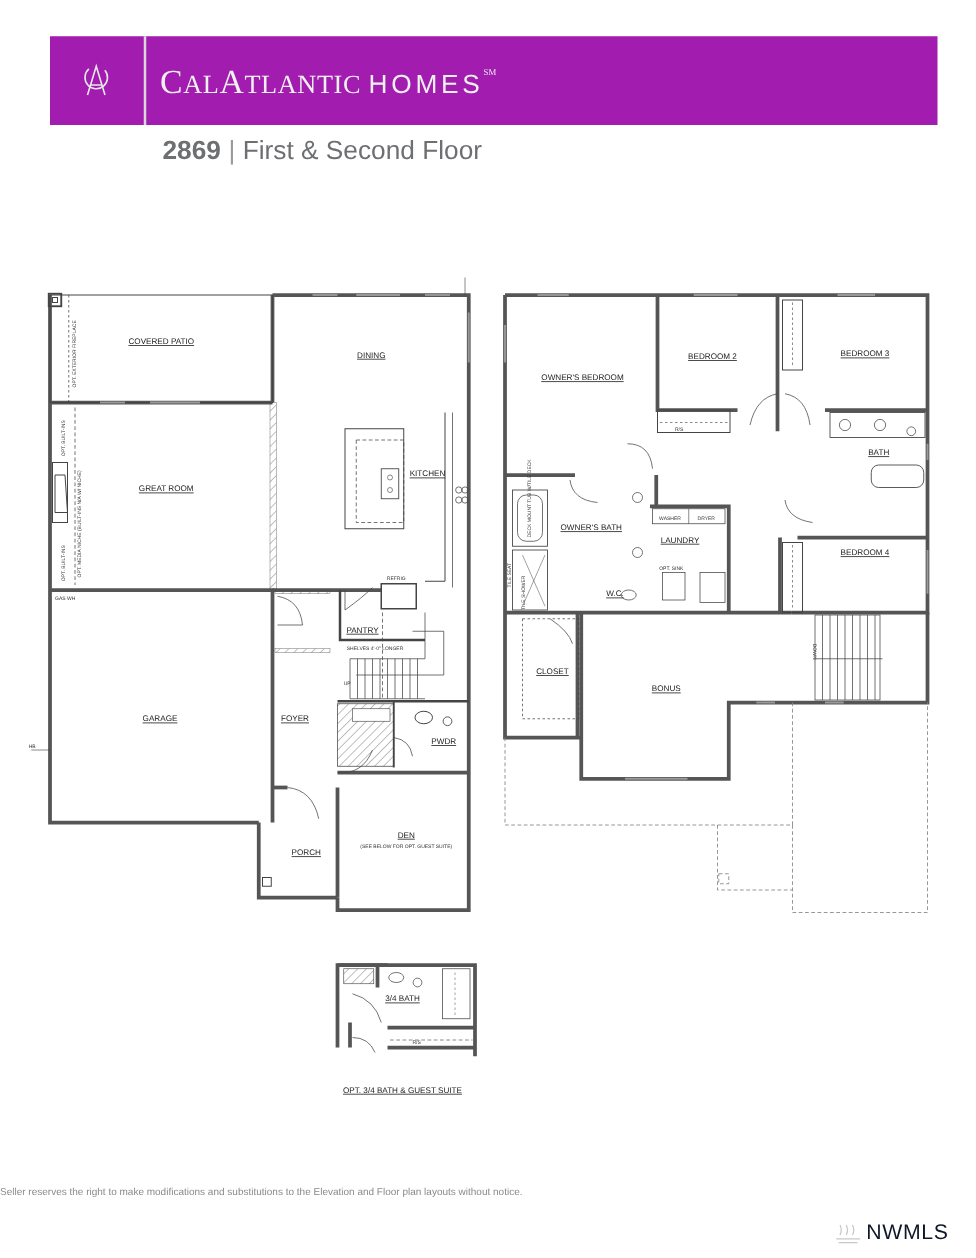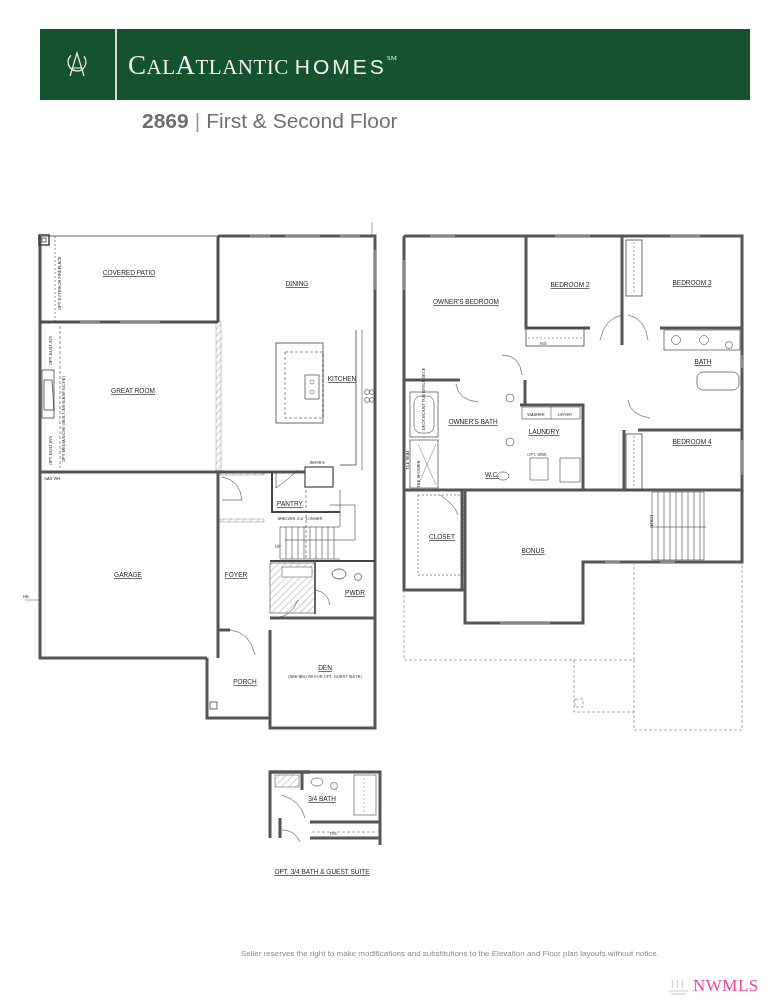--- a/index.html
+++ b/index.html
@@ -1,32 +1,32 @@
 <!DOCTYPE html>
 <html><head>
 <meta charset="utf-8">
 <style>
   html, body { margin: 0; padding: 0; background: #ffffff; }
   body { width: 781px; height: 1006px; position: relative; overflow: hidden; font-family: "Liberation Sans", sans-serif; }
-  .banner { position: absolute; left: 40px; top: 29px; width: 710px; height: 71px; background: #14532d; }
+  .banner { position: absolute; left: 40px; top: 29px; width: 710px; height: 71px; background: #a21caf; }
   .banner .logo-cell { position: absolute; left: 0; top: 0; width: 75px; height: 71px; }
   .banner .divider { position: absolute; left: 75px; top: 0; width: 2px; height: 71px; background: #d9d9d9; }
   .brand { position: absolute; left: 88px; top: 21px; color: #f0f0f0; font-family: "Liberation Serif", serif; font-size: 27px; letter-spacing: 0.5px; white-space: nowrap; }
   .brand .small { font-size: 21px; }
   .brand .homes { font-family: "Liberation Sans", sans-serif; font-size: 21px; letter-spacing: 3px; margin-left: 6px; }
   .brand sup { font-size: 7px; letter-spacing: 0; vertical-align: 14px; }
   .section-title { position: absolute; right: 22px; top: 25px; color: #f4f4f4; font-size: 20px; letter-spacing: 0.5px; }
-  .subtitle { position: absolute; left: 130px; top: 109px; color: #6e6f72; font-size: 21px; white-space: nowrap; margin-left: 12px; }
+  .subtitle { position: absolute; left: 130px; top: 109px; color: #6e6f72; font-size: 21px; white-space: nowrap; }
   .subtitle .num { font-weight: bold; }
   .subtitle .sep { color: #9a9a9a; margin: 0 6px; }
   svg.plan { position: absolute; left: 0; top: 0; }
   .lbl { font-family: "Liberation Sans", sans-serif; font-size: 6.5px; fill: #222; text-decoration: underline; }
   .lbl-s { font-family: "Liberation Sans", sans-serif; font-size: 4px; fill: #333; }
-  .disclaimer { position: absolute; left: 0; width: 659px; top: 949px; text-align: right; color: #8a8a8a; font-size: 8px; }
-  .nwmls { position: absolute; left: 693px; top: 976px; color: #ec4899; font-family: Liberation Serif, serif; font-size: 17px; letter-spacing: 0.5px; }
+  .disclaimer { position: absolute; left: 0; width: 659px; top: 949px; text-align: left; color: #8a8a8a; font-size: 8px; }
+  .nwmls { position: absolute; left: 693px; top: 976px; color: #0f172a; font-family: Liberation Sans, sans-serif; font-size: 17px; letter-spacing: 0.5px; }
   .nwmls-icon { position: absolute; left: 668px; top: 974px; width: 22px; height: 22px; }
 </style>
 </head>
 <body>
 
 <div class="banner">
   <div class="logo-cell">
     <svg width="75" height="71" viewBox="0 0 75 71">
       <circle cx="37" cy="33" r="9" fill="none" stroke="#e8e8e8" stroke-width="1.3" stroke-dasharray="42 15" transform="rotate(-40 37 33)"></circle>
       <path d="M30 47 L37 24 L44 47" fill="none" stroke="#e8e8e8" stroke-width="1.3"></path>

